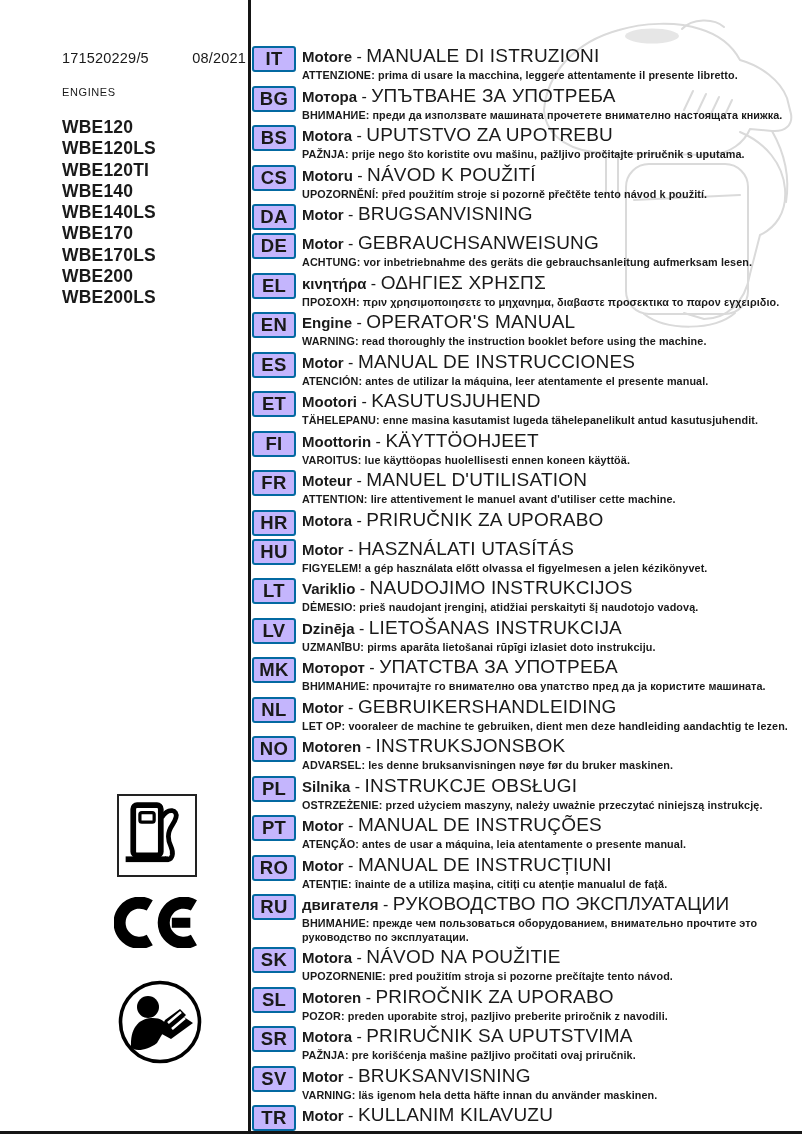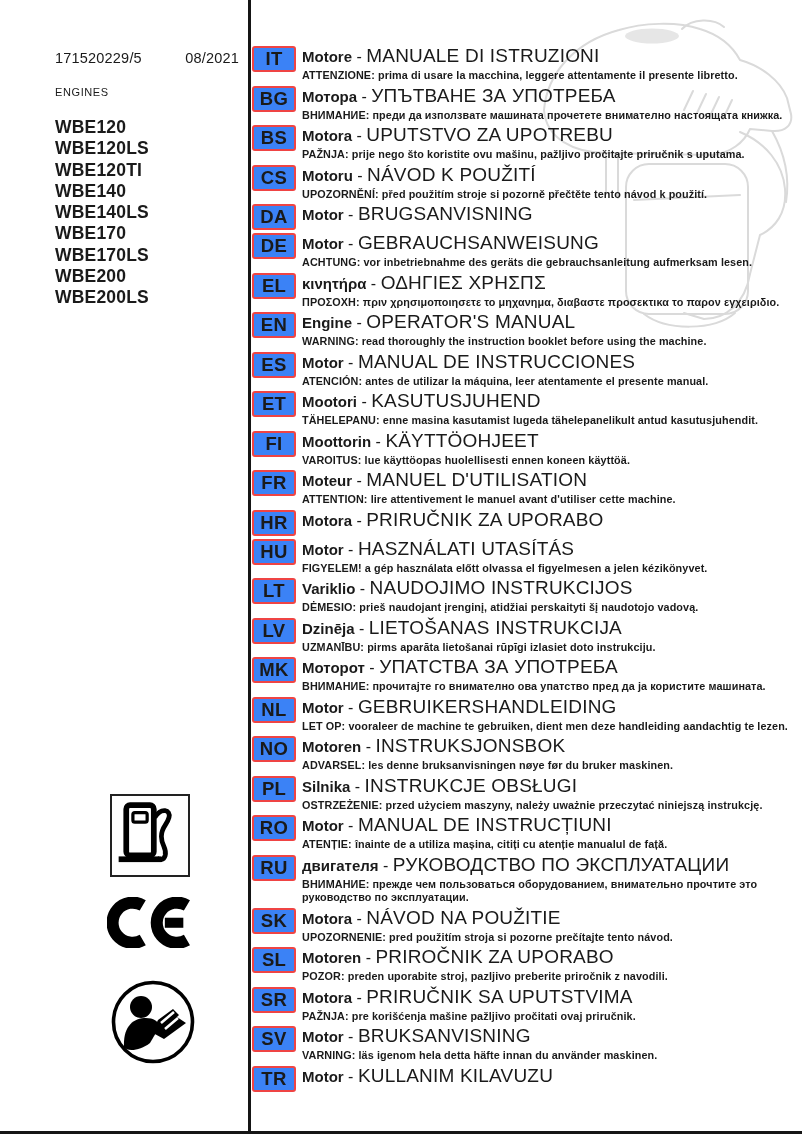--- a/index.html
+++ b/index.html
@@ -8,36 +8,36 @@
     font-family:"Liberation Sans","DejaVu Sans",sans-serif;color:#1a1a1a;
     -webkit-font-smoothing:antialiased;
   }
   .page{position:absolute;inset:0;}
   
   .divider{position:absolute;left:248px;top:0;bottom:4px;width:2.5px;background:#151515;}
   .bottom-rule{position:absolute;left:0;right:0;bottom:2px;height:3px;background:#151515;}
   
   .watermark{position:absolute;right:0;top:12px;width:268px;height:325px;z-index:0;pointer-events:none;}
   
-  .left-col{position:absolute;left:0;top:0;width:248px;height:100%;z-index:1;text-decoration:underline;}
+  .left-col{position:absolute;left:7px;top:0;width:248px;height:100%;z-index:1;text-decoration:underline;}
   .doc-row{position:absolute;left:55px;top:50px;width:184px;display:flex;justify-content:space-between;
            font-size:14.5px;letter-spacing:0.2px;}
   .engines-label{position:absolute;left:55px;top:86px;font-size:11px;letter-spacing:0.6px;}
   .models{position:absolute;left:55px;top:117px;margin:0;padding:0;list-style:none;
           font-weight:bold;font-size:17.5px;line-height:21.3px;letter-spacing:0.2px;}
   .icon-fuel{position:absolute;left:110px;top:794px;width:76px;height:79px;border:2px solid #222;}
   .icon-fuel svg{display:block;width:100%;height:100%;}
   .icon-ce{position:absolute;left:107px;top:897px;width:90px;height:64px;}
   .icon-read{position:absolute;left:111px;top:980px;width:84px;height:84px;}
   
   .right-col{position:absolute;left:252px;top:46px;width:548px;z-index:1;}
   .lang-row{display:grid;grid-template-columns:41px 1fr;column-gap:9px;margin-bottom:3px;}
   .lang-badge{grid-row:1 / span 2;align-self:start;justify-self:start;
     min-width:36px;height:22px;padding:0 2px;display:flex;align-items:center;justify-content:center;
-    border:2px solid #ef4444;border-radius:3px;background:#3b82f6;
+    border:2px solid #0369a1;border-radius:3px;background:#c4b5fd;
     font-weight:bold;font-size:18.5px;letter-spacing:0.3px;}
   .lang-line{line-height:20px;white-space:nowrap;}
   .lang-word{font-weight:bold;font-size:15px;}
   .lang-sep{font-size:16px;}
   .lang-title{font-size:19px;letter-spacing:0.2px;}
   .lang-warning{grid-column:2;font-size:10.8px;font-weight:bold;line-height:13.5px;
     padding-top:2px;max-width:492px;letter-spacing:0.1px;}
 </style>
 </head>
 <body>
@@ -280,20 +280,29 @@
       <div class="lang-row">
     <span class="lang-badge">PL</span>
     <span class="lang-line">
       <b class="lang-word">Silnika</b>
       <span class="lang-sep"> - </span>
       <span class="lang-title">INSTRUKCJE OBSŁUGI</span>
     </span>
     <span class="lang-warning">OSTRZEŻENIE: przed użyciem maszyny, należy uważnie przeczytać niniejszą instrukcję.</span>
   </div>
       <div class="lang-row">
+    <span class="lang-badge">PT</span>
+    <span class="lang-line">
+      <b class="lang-word">Motor</b>
+      <span class="lang-sep"> - </span>
+      <span class="lang-title">MANUAL DE INSTRUÇÕES</span>
+    </span>
+    <span class="lang-warning">ATENÇÃO: antes de usar a máquina, leia atentamente o presente manual.</span>
+  </div>
+      <div class="lang-row">
     <span class="lang-badge">RO</span>
     <span class="lang-line">
       <b class="lang-word">Motor</b>
       <span class="lang-sep"> - </span>
       <span class="lang-title">MANUAL DE INSTRUCȚIUNI</span>
     </span>
     <span class="lang-warning">ATENȚIE: înainte de a utiliza mașina, citiți cu atenție manualul de față.</span>
   </div>
       <div class="lang-row">
     <span class="lang-badge">RU</span>

